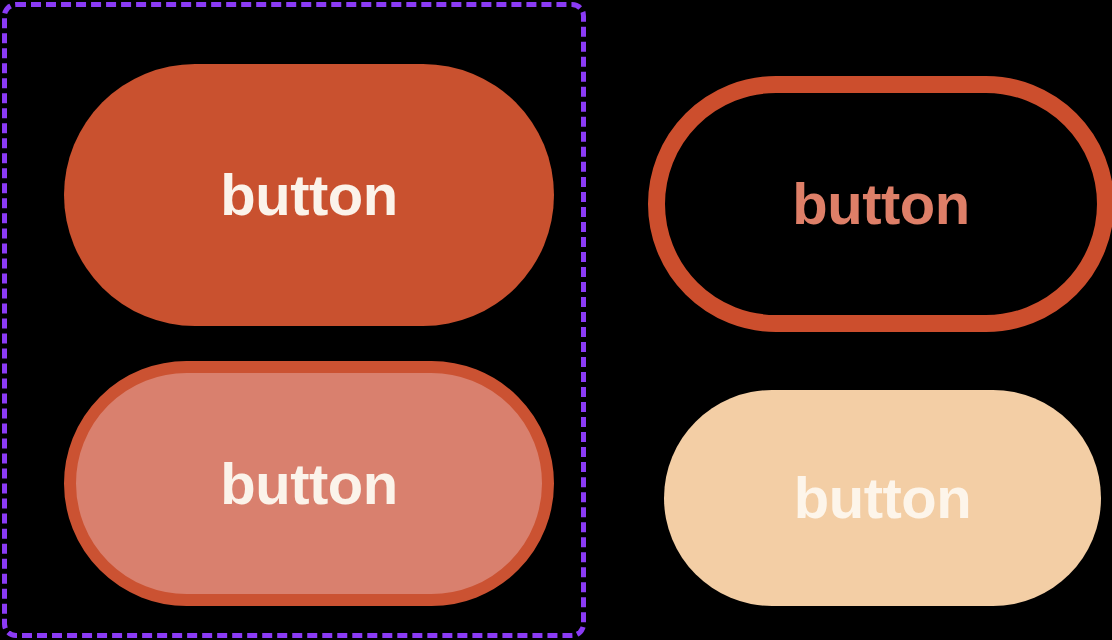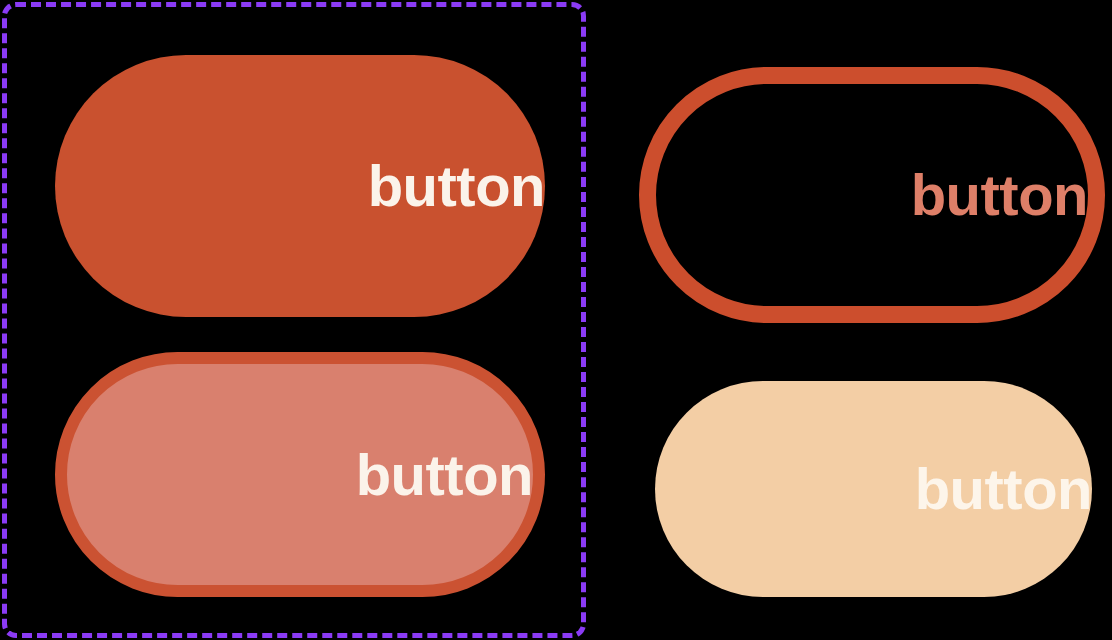--- a/index.html
+++ b/index.html
@@ -35,24 +35,24 @@
     border-radius: 14px;
     background: transparent;
   }
 
   
   .btn {
     position: absolute;
     box-sizing: border-box;
     display: flex;
     align-items: center;
-    justify-content: flex-end;
+    justify-content: center;
     border: 0;
     padding: 0;
-    margin: 7px;
+    margin: 16px;
     background: transparent;
     cursor: pointer;
     user-select: none;
     overflow: hidden;
   }
   .btn .btn-label {
     font-weight: 700;
     letter-spacing: -0.5px;
     line-height: 1;
     white-space: nowrap;

